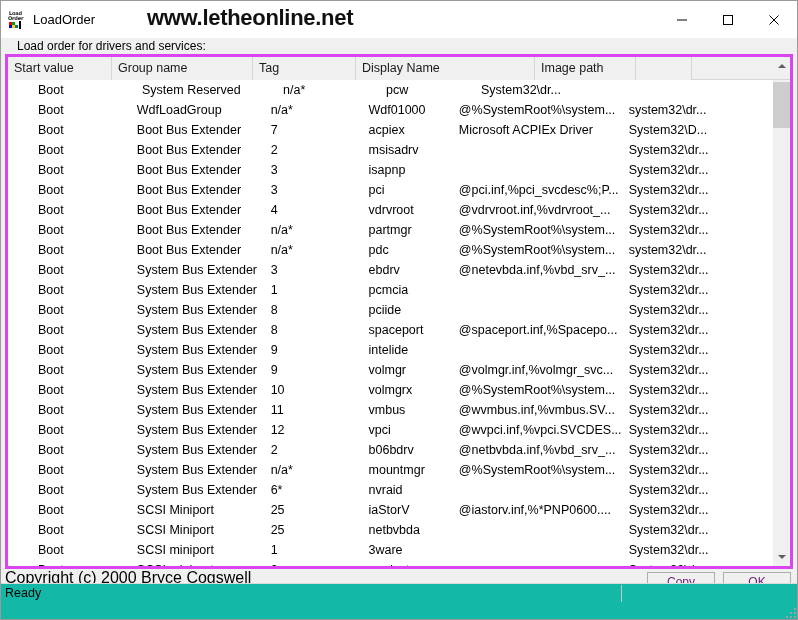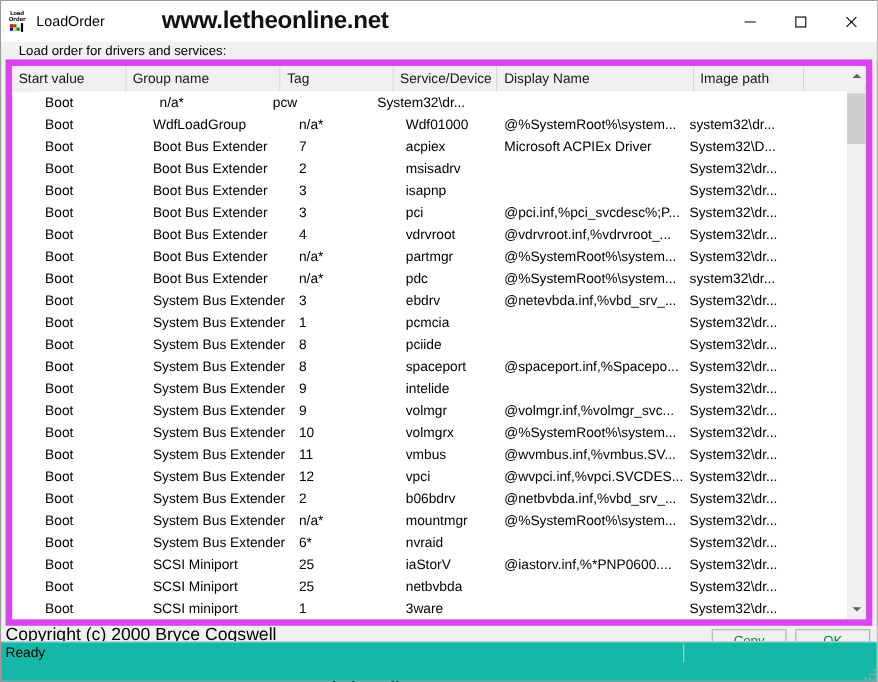--- a/index.html
+++ b/index.html
@@ -106,21 +106,21 @@
     font-size: 12px;
     color: #000000;
     background: #f0f0f0;
     line-height: 16px;
   }
 
   
   .listview {
     flex: 1 1 auto;
     margin: 0 4px 0 4px;
-    border: 6px solid #d946ef;
+    border: 3px solid #d946ef;
     background: #ffffff;
     position: relative;
     overflow: hidden;
     box-sizing: border-box;
   }
   .header-row {
     display: flex;
     height: 23px;
     background: #f0f0f0;
     border-bottom: 1px solid #d6d6d6;
@@ -233,21 +233,21 @@
     top: 3px;
     display: flex;
     gap: 8px;
   }
   .btn {
     width: 68px;
     height: 19px;
     background: #f0f0f0;
     border: 1px solid #adadad;
     font-size: 12px;
-    color: #15803d;
+    color: #701a75;
     display: flex;
     align-items: center;
     justify-content: center;
     box-sizing: border-box;
   }
   .statusbar {
     position: absolute;
     left: 0;
     right: 0;
     bottom: 0;
@@ -337,28 +337,28 @@
     </div>
   </div>
 
   <div class="caption-row">Load order for drivers and services:</div>
 
   <div class="listview">
     <div class="header-row" id="header-row">
         <div class="hcell c0">Start value</div>
         <div class="hcell c1">Group name</div>
         <div class="hcell c2">Tag</div>
-        <div class="hcell c3">Service/Device</div>
         <div class="hcell c4">Display Name</div>
         <div class="hcell c5">Image path</div>
         <div class="hcell c6"></div>
       </div>
     <div class="rows-area" id="rows-area">
         <div class="row">
           <div class="cell c0">Boot</div>
+          <div class="cell c1">System Reserved</div>
           <div class="cell c2">n/a*</div>
           <div class="cell c3">pcw</div>
           <div class="cell c5">System32\dr...</div>
           <div class="cell c6"></div>
         </div>
         <div class="row">
           <div class="cell c0">Boot</div>
           <div class="cell c1">WdfLoadGroup</div>
           <div class="cell c2">n/a*</div>
           <div class="cell c3">Wdf01000</div>

